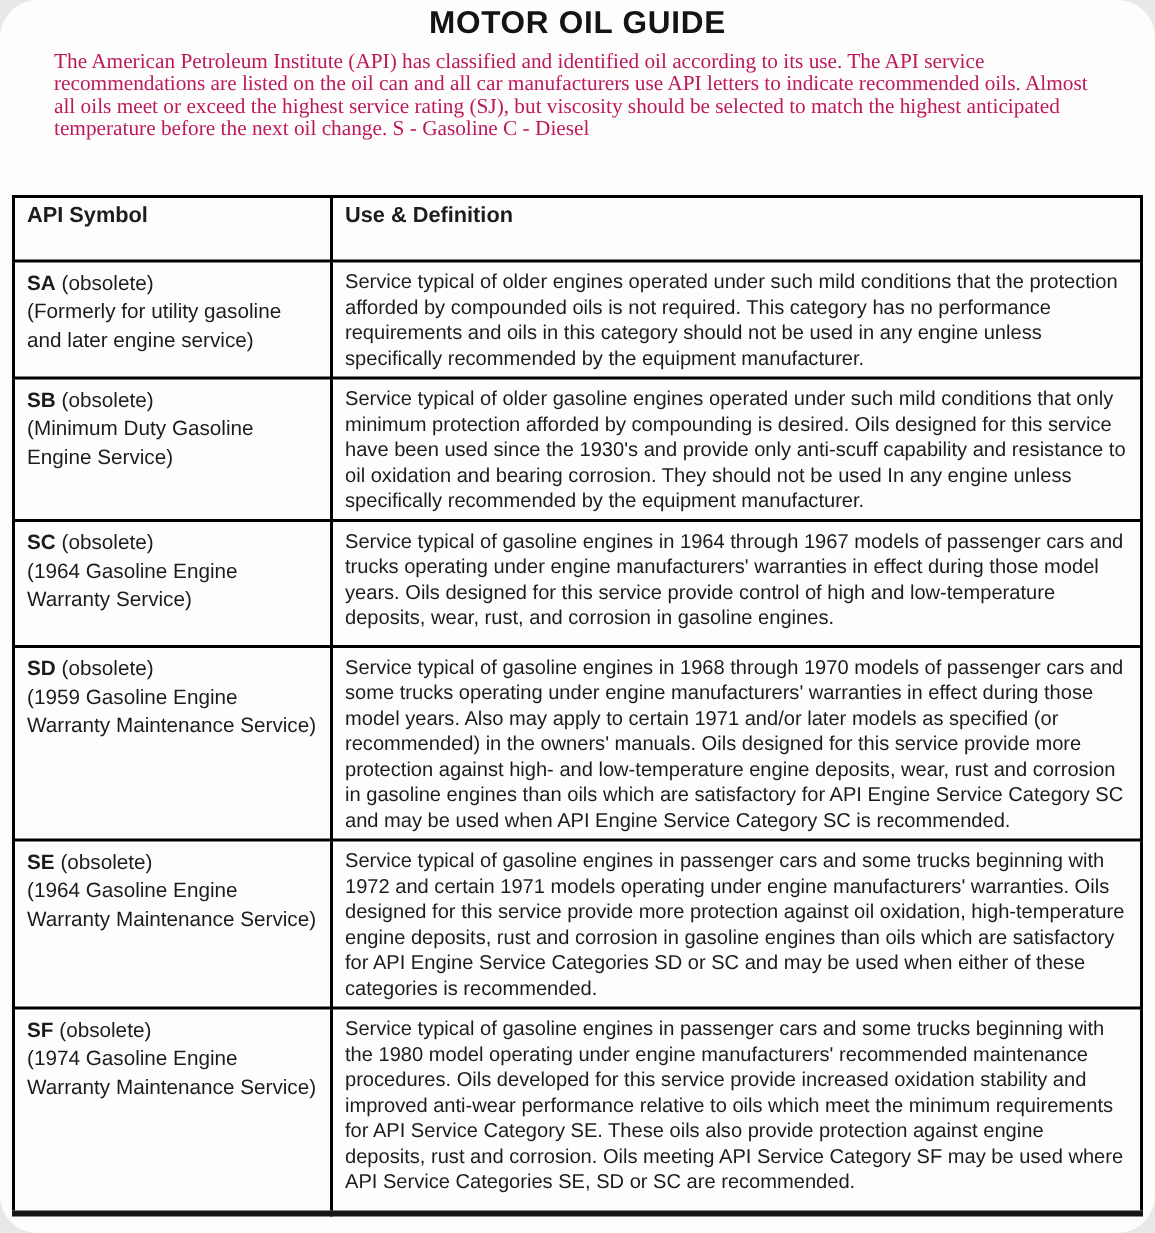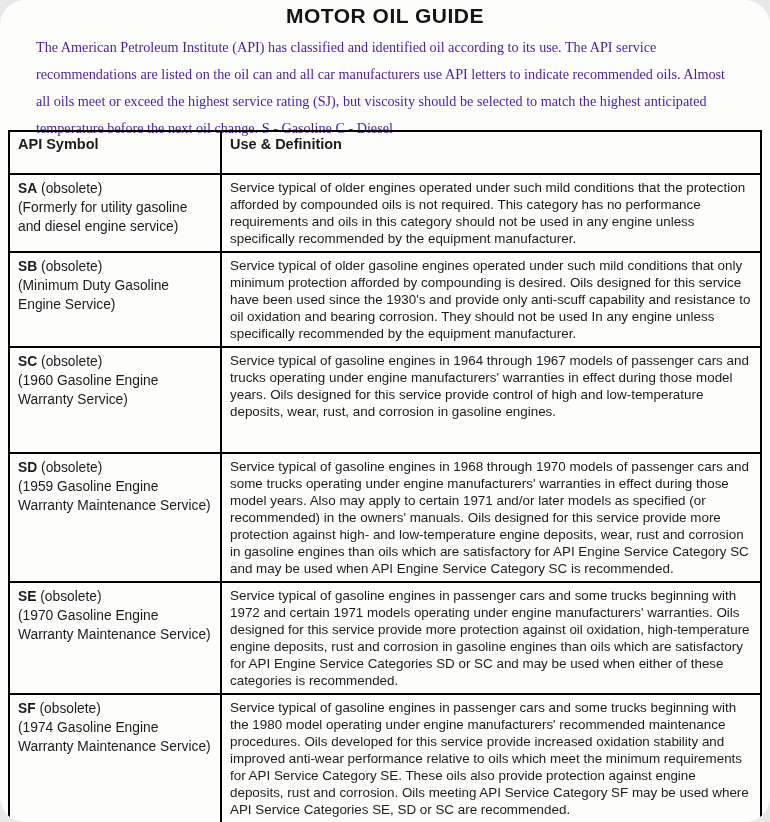--- a/index.html
+++ b/index.html
@@ -24,22 +24,22 @@
     font-weight: bold;
     font-size: 21px;
     letter-spacing: 0.5px;
     color: #141414;
   }
   .intro {
     margin: 0 30px 0 36px;
     width: 700px;
     font-family: "Liberation Serif", serif;
     font-size: 14.2px;
-    line-height: 27px;
-    color: #4c1d95;
+    line-height: 15px;
+    color: #be185d;
   }
   .oil-table {
     position: absolute;
     left: 8px;
     top: 130px;
     width: 754px;
     border-collapse: collapse;
     table-layout: fixed;
     font-family: "Liberation Sans", sans-serif;
     font-size: 13.4px;
@@ -58,21 +58,21 @@
   .col-symbol { width: 212px; }
   th {
     text-align: left;
     font-size: 14.5px;
     font-weight: bold;
     padding-top: 5px;
   }
   tr.hdr     { height: 43px; }
   tr.r-sa    { height: 72px; }
   tr.r-sb    { height: 88px; }
-  tr.r-sc    { height: 106px; }
+  tr.r-sc    { height: 84px; }
   tr.r-sd    { height: 97px; }
   tr.r-se    { height: 107px; }
   tr.r-sf    { height: 137px; }
   .code { font-weight: bold; }
   .suffix { margin-left: 0.28em; }
   .sym { font-size: 13.8px; line-height: 19px; }
   .def { padding-right: 10px; }
 </style>
 </head>
 <body>
@@ -88,53 +88,53 @@
       <tr class="hdr">
         <th class="col-symbol">API Symbol</th>
         <th class="col-def">Use &amp; Definition</th>
       </tr>
     </thead>
     <tbody>
 
       <tr class="r-sa">
         <td class="sym">
           <div><span class="code">SA</span><span class="suffix">(obsolete)</span></div>
-          <div>(Formerly for utility gasoline and diesel engine service)</div>
+          <div>(Formerly for utility gasoline and later engine service)</div>
         </td>
         <td class="def">Service typical of older engines operated under such mild conditions that the protection afforded by compounded oils is not required. This category has no performance requirements and oils in this category should not be used in any engine unless specifically recommended by the equipment manufacturer.</td>
       </tr>
 
       <tr class="r-sb">
         <td class="sym">
           <div><span class="code">SB</span><span class="suffix">(obsolete)</span></div>
           <div>(Minimum Duty Gasoline Engine Service)</div>
         </td>
         <td class="def">Service typical of older gasoline engines operated under such mild conditions that only minimum protection afforded by compounding is desired. Oils designed for this service have been used since the 1930's and provide only anti-scuff capability and resistance to oil oxidation and bearing corrosion. They should not be used In any engine unless specifically recommended by the equipment manufacturer.</td>
       </tr>
 
       <tr class="r-sc">
         <td class="sym">
           <div><span class="code">SC</span><span class="suffix">(obsolete)</span></div>
-          <div>(1960 Gasoline Engine Warranty Service)</div>
+          <div>(1964 Gasoline Engine Warranty Service)</div>
         </td>
         <td class="def">Service typical of gasoline engines in 1964 through 1967 models of passenger cars and trucks operating under engine manufacturers' warranties in effect during those model years. Oils designed for this service provide control of high and low-temperature deposits, wear, rust, and corrosion in gasoline engines.</td>
       </tr>
 
       <tr class="r-sd">
         <td class="sym">
           <div><span class="code">SD</span><span class="suffix">(obsolete)</span></div>
           <div>(1959 Gasoline Engine Warranty Maintenance Service)</div>
         </td>
         <td class="def">Service typical of gasoline engines in 1968 through 1970 models of passenger cars and some trucks operating under engine manufacturers' warranties in effect during those model years. Also may apply to certain 1971 and/or later models as specified (or recommended) in the owners' manuals. Oils designed for this service provide more protection against high- and low-temperature engine deposits, wear, rust and corrosion in gasoline engines than oils which are satisfactory for API Engine Service Category SC and may be used when API Engine Service Category SC is recommended.</td>
       </tr>
 
       <tr class="r-se">
         <td class="sym">
           <div><span class="code">SE</span><span class="suffix">(obsolete)</span></div>
-          <div>(1970 Gasoline Engine Warranty Maintenance Service)</div>
+          <div>(1964 Gasoline Engine Warranty Maintenance Service)</div>
         </td>
         <td class="def">Service typical of gasoline engines in passenger cars and some trucks beginning with 1972 and certain 1971 models operating under engine manufacturers' warranties. Oils designed for this service provide more protection against oil oxidation, high-temperature engine deposits, rust and corrosion in gasoline engines than oils which are satisfactory for API Engine Service Categories SD or SC and may be used when either of these categories is recommended.</td>
       </tr>
 
       <tr class="r-sf">
         <td class="sym">
           <div><span class="code">SF</span><span class="suffix">(obsolete)</span></div>
           <div>(1974 Gasoline Engine Warranty Maintenance Service)</div>
         </td>
         <td class="def">Service typical of gasoline engines in passenger cars and some trucks beginning with the 1980 model operating under engine manufacturers' recommended maintenance procedures. Oils developed for this service provide increased oxidation stability and improved anti-wear performance relative to oils which meet the minimum requirements for API Service Category SE. These oils also provide protection against engine deposits, rust and corrosion. Oils meeting API Service Category SF may be used where API Service Categories SE, SD or SC are recommended.</td>

